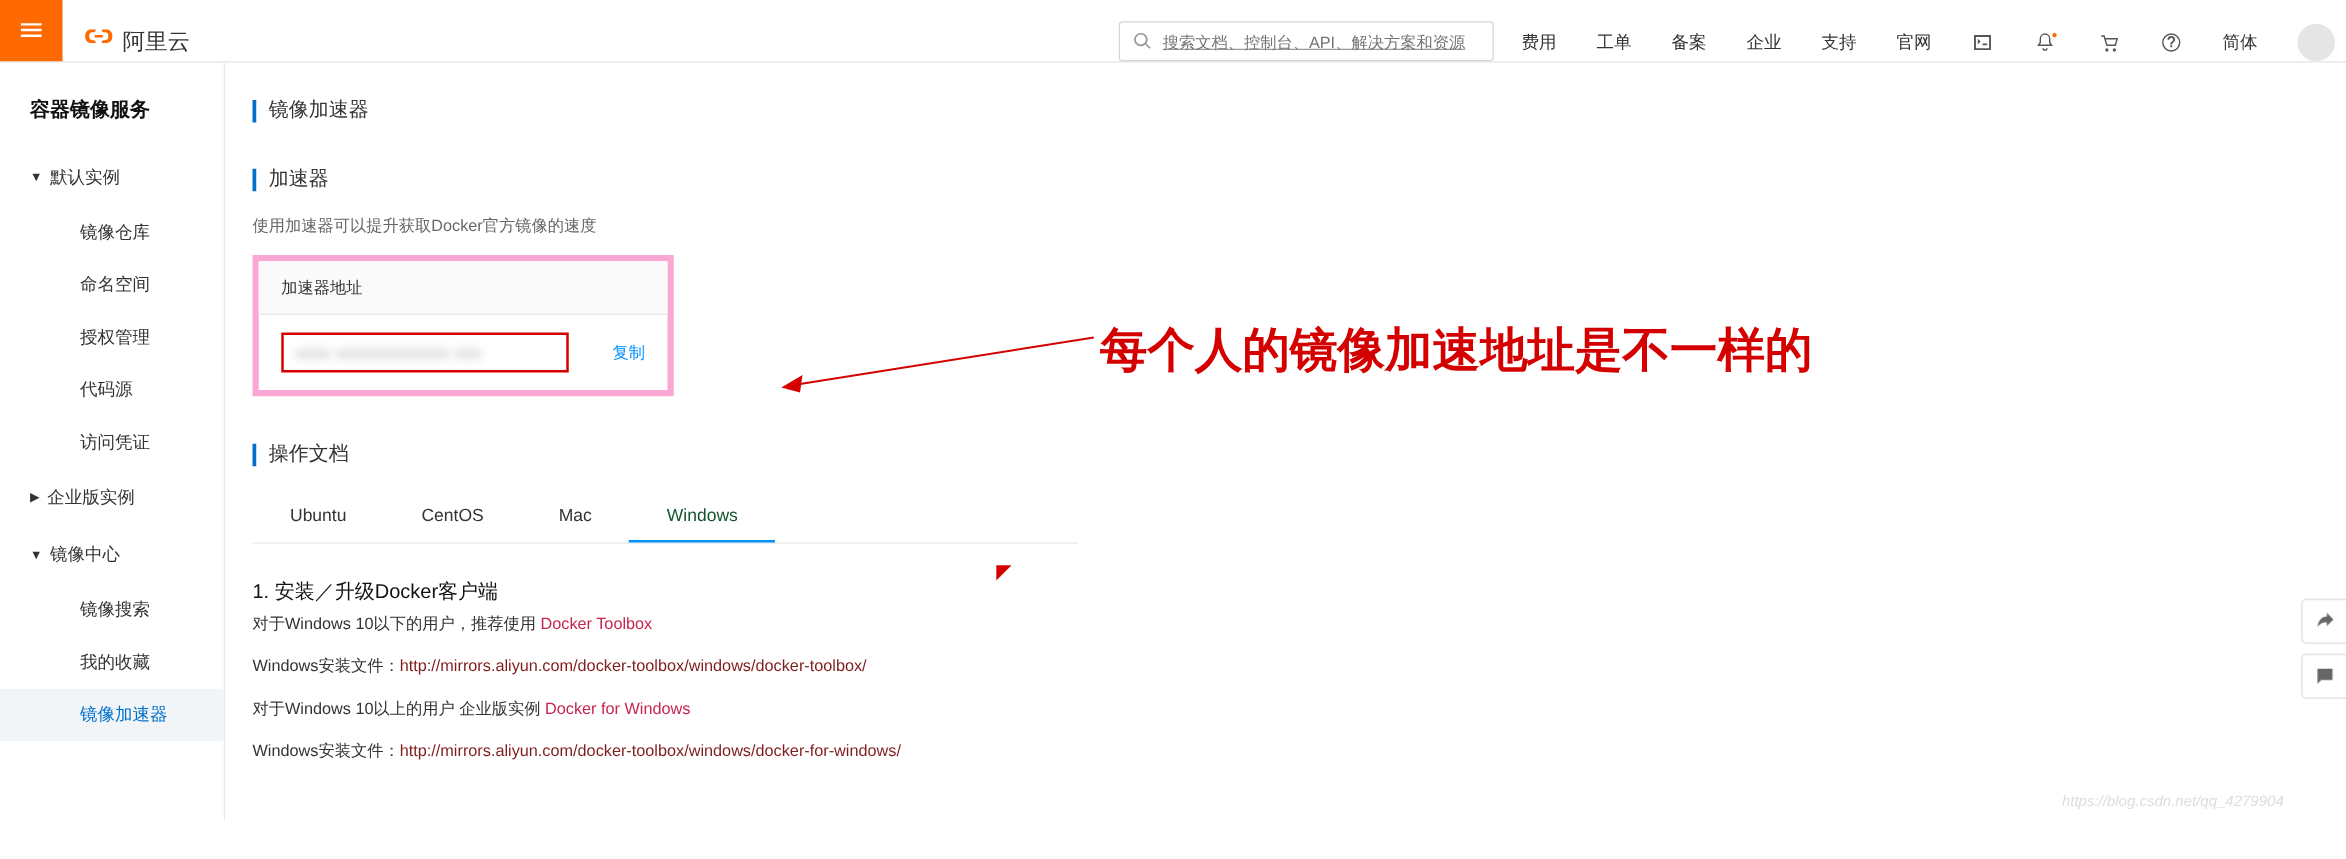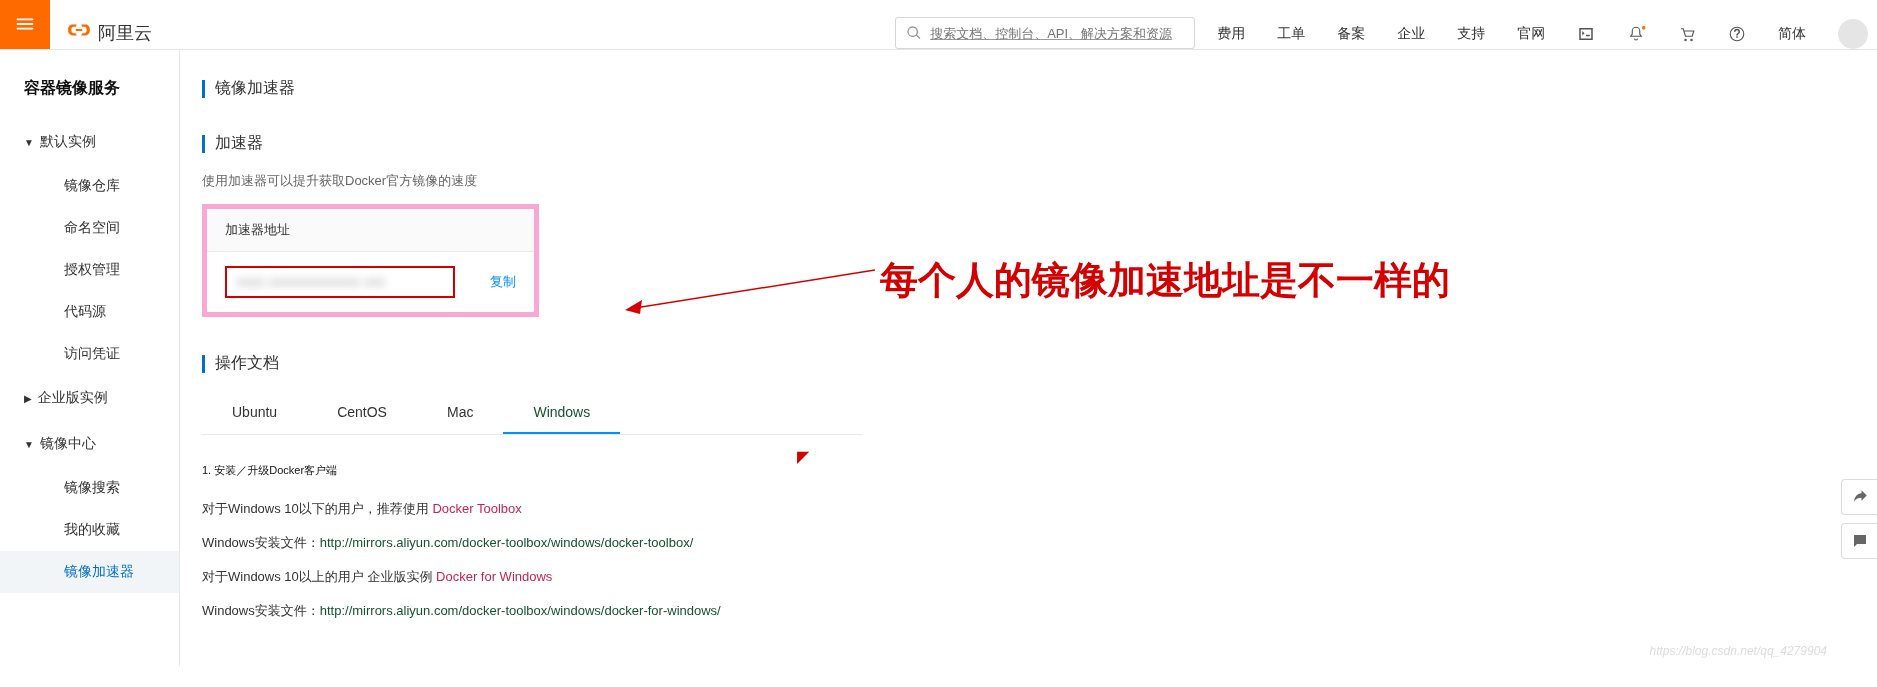--- a/index.html
+++ b/index.html
@@ -35,24 +35,24 @@
 .accel-box { border: 5px solid #f9a8d4; width: 337px; }
 .accel-head { background: #fafafa; padding: 12px 18px; font-size: 13px; color: #333; border-bottom: 1px solid #e8e8e8; }
 .accel-body { padding: 14px 18px; display: flex; align-items: center; justify-content: space-between; }
 .accel-addr { border: 2px solid #d40000; padding: 6px 10px; width: 230px; height: 32px; display: flex; align-items: center; }
 .blur-text { filter: blur(4px); color: #888; letter-spacing: 1px; font-size: 12px; }
 .copy-link { color: #0091ff; font-size: 13px; cursor: pointer; }
 .tabs { display: flex; border-bottom: 1px solid #e8e8e8; margin-top: 12px; width: 660px; }
 .tab { padding: 12px 30px; font-size: 14px; color: #333; cursor: pointer; }
 .tab.active { color: #14532d; border-bottom: 2px solid #0091ff; }
 .doc-content { padding-top: 28px; }
-.doc-h { font-size: 11px; color: #111; margin-bottom: 22px; }
+.doc-h { font-size: 16px; color: #111; margin-bottom: 6px; }
 .doc-p { font-size: 13px; color: #333; margin-bottom: 16px; }
 .doc-p .lnk-red { color: #c7254e; }
-.doc-p .lnk-blue { color: #14532d; }
+.doc-p .lnk-blue { color: #7f1d1d; }
 .annotation { position: absolute; left: 700px; top: 205px; color: #d40000; font-size: 38px; font-weight: 700; white-space: nowrap; }
 .arrow-svg { position: absolute; left: 440px; top: 200px; }
 .float-btns { position: fixed; right: 0; bottom: 120px; }
 .float-btn { width: 36px; height: 36px; border: 1px solid #ddd; border-right: none; background: #fff; display: flex; align-items: center; justify-content: center; margin-bottom: 8px; border-radius: 4px 0 0 4px; cursor: pointer; }
 .watermark { position: absolute; right: 50px; bottom: 8px; color: #ddd; font-size: 12px; font-style: italic; }
 .cursor-annot { position: absolute; left: 617px; top: 397px; color: #d40000; font-size: 16px; }
 </style>
 </head>
 <body>
 

